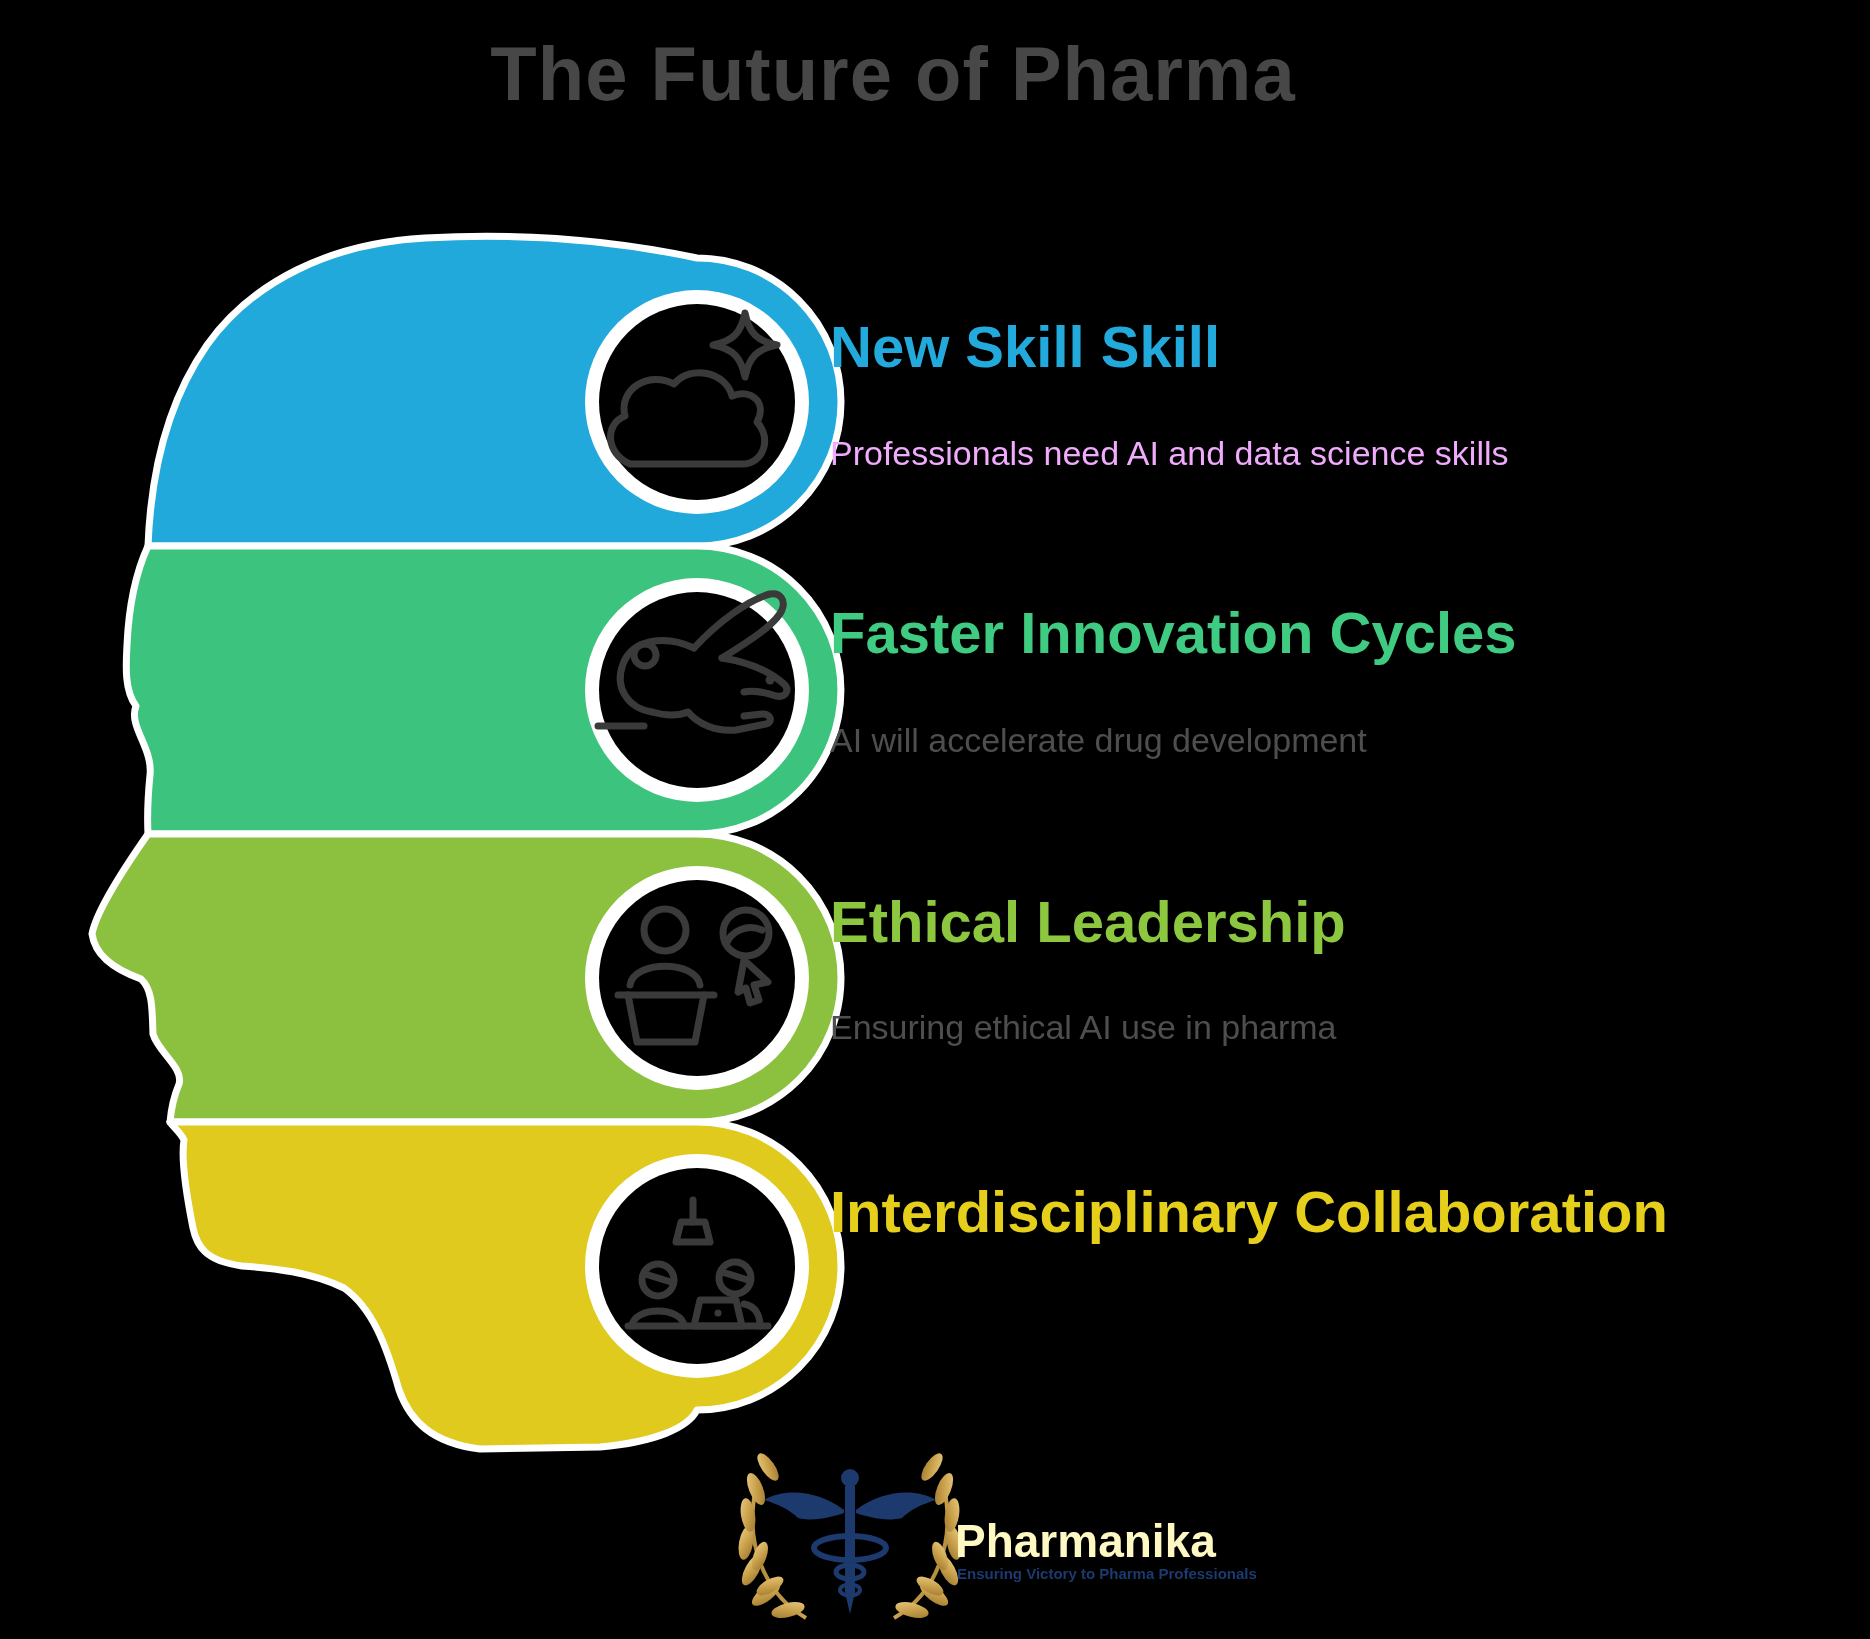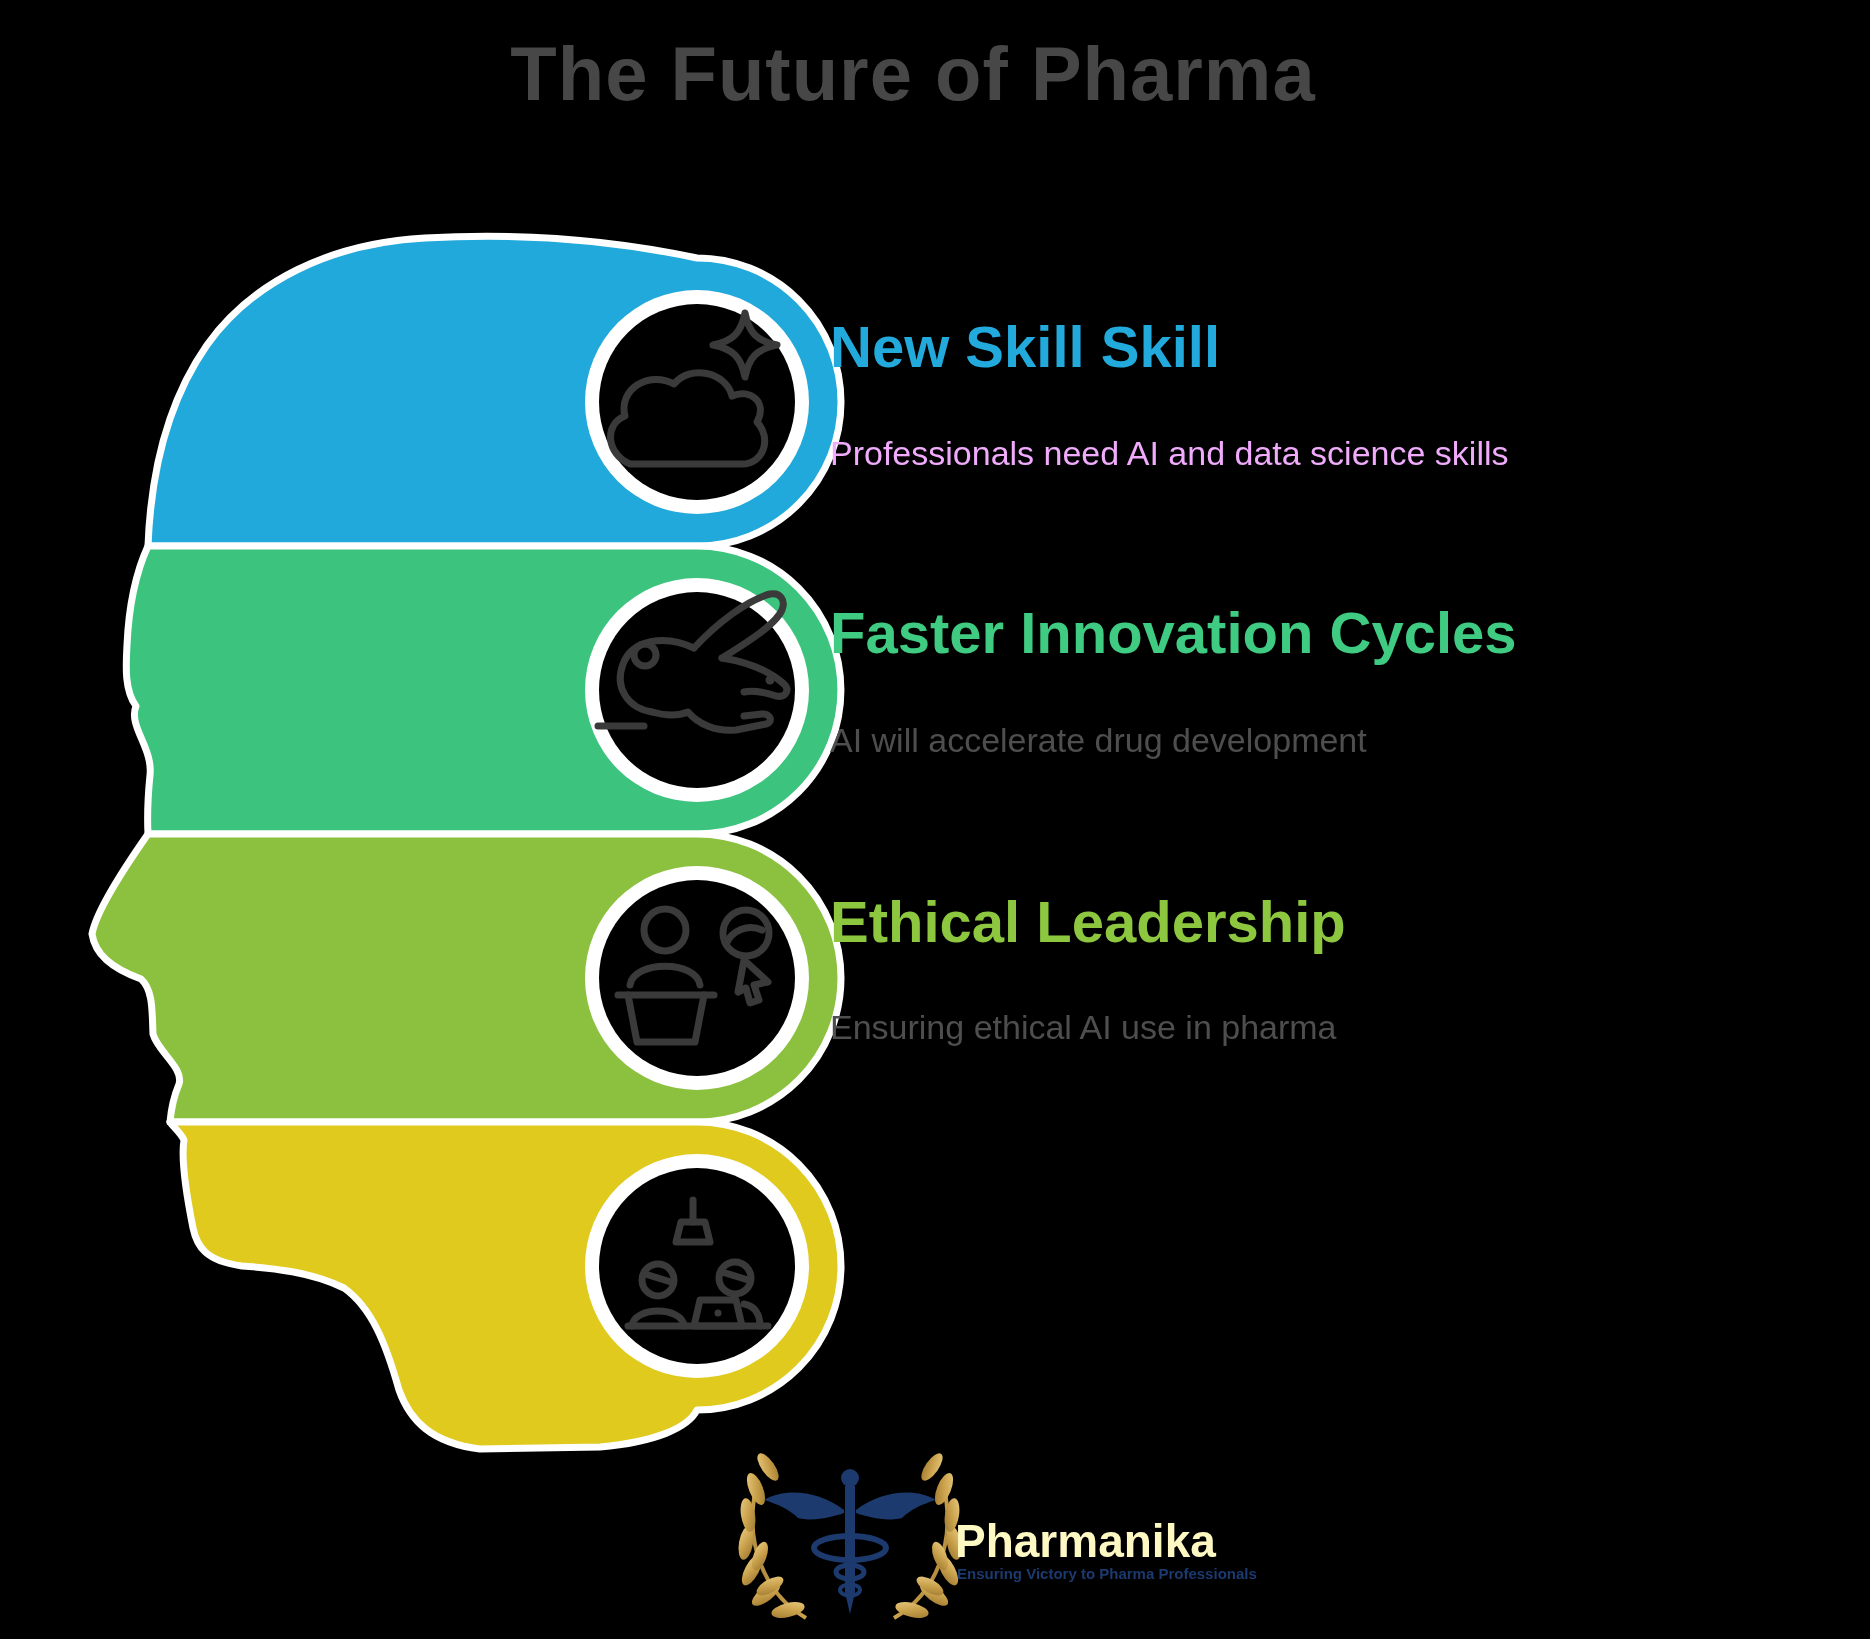--- a/index.html
+++ b/index.html
@@ -152,28 +152,29 @@
         <path d="M 845,1486 L 855,1486 L 855,1592 L 850,1614 L 845,1592 Z"></path>
         <path d="M 844,1510 C 818,1490 784,1488 764,1500 C 778,1504 790,1510 798,1518 C 814,1522 832,1517 844,1513 Z"></path>
         <path d="M 856,1510 C 882,1490 916,1488 936,1500 C 922,1504 910,1510 902,1518 C 886,1522 868,1517 856,1513 Z"></path>
         <ellipse cx="850" cy="1548" rx="36" ry="12" fill="none" stroke="#1c3a6e" stroke-width="6"></ellipse>
         <ellipse cx="850" cy="1572" rx="14" ry="7" fill="none" stroke="#1c3a6e" stroke-width="5"></ellipse>
         <ellipse cx="850" cy="1590" rx="10" ry="5.5" fill="none" stroke="#1c3a6e" stroke-width="4"></ellipse>
       </g>
     </g>
   </svg>
 
-  <div class="title" style="color: rgb(71, 71, 71); padding-left: 20px;">The Future of Pharma</div>
+  <div class="title" style="color: rgb(71, 71, 71);">The Future of Pharma</div>
 
   <div class="section-heading" style="top: 318px; color: rgb(34, 170, 220);">New Skill Skill</div>
   <div class="section-body" style="top: 436px; color: #f0abfc;">Professionals need AI and data science skills</div>
 
   <div class="section-heading" style="top: 604px; color: rgb(63, 203, 129);">Faster Innovation Cycles</div>
   <div class="section-body" style="top: 723px; color: rgb(78, 78, 78);">AI will accelerate drug development</div>
 
   <div class="section-heading" style="top: 893px; color: rgb(141, 198, 63);">Ethical Leadership</div>
   <div class="section-body" style="top: 1010px; color: rgb(78, 78, 78);">Ensuring ethical AI use in pharma</div>
 
+  <div class="section-heading" style="top: 1183px; color: rgb(229, 207, 27);">Interdisciplinary Collaboration</div>
 
   <div class="logo-name" style="color: #fef9c3;">Pharmanika</div>
   <div class="logo-tagline" style="color: rgb(27, 58, 112);">Ensuring Victory to Pharma Professionals</div>
 
 </div>
 
 </body></html>

